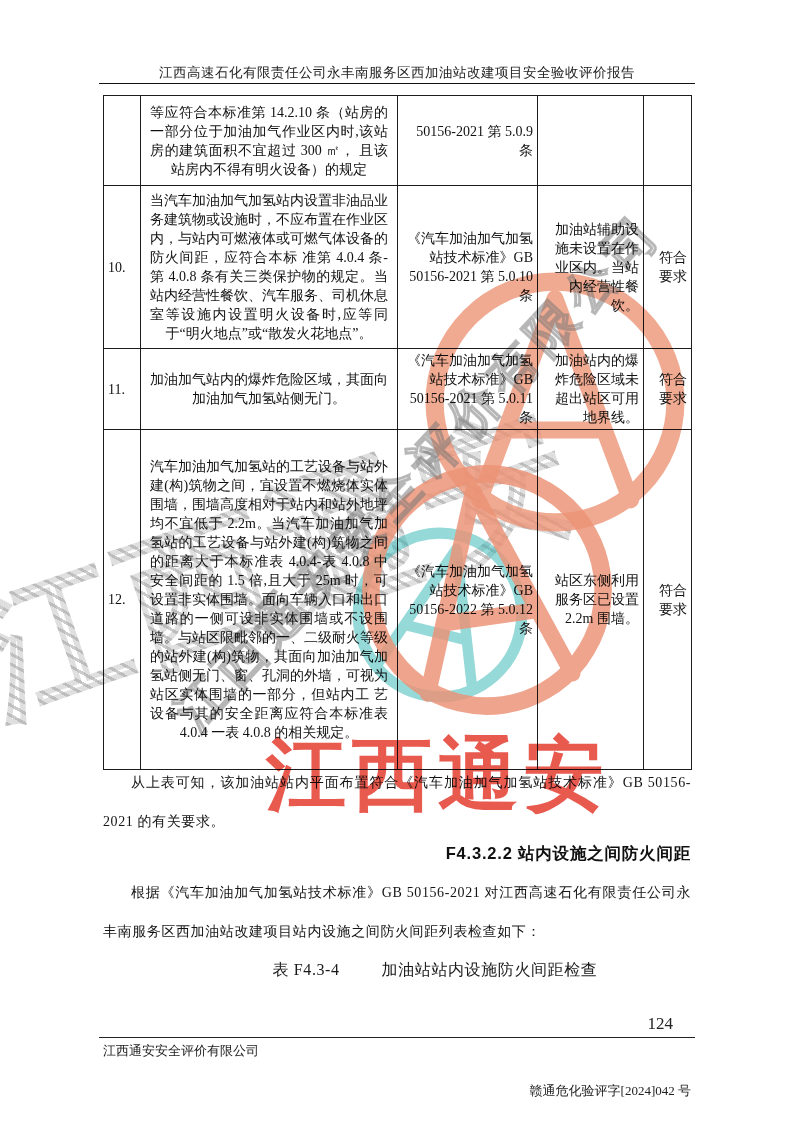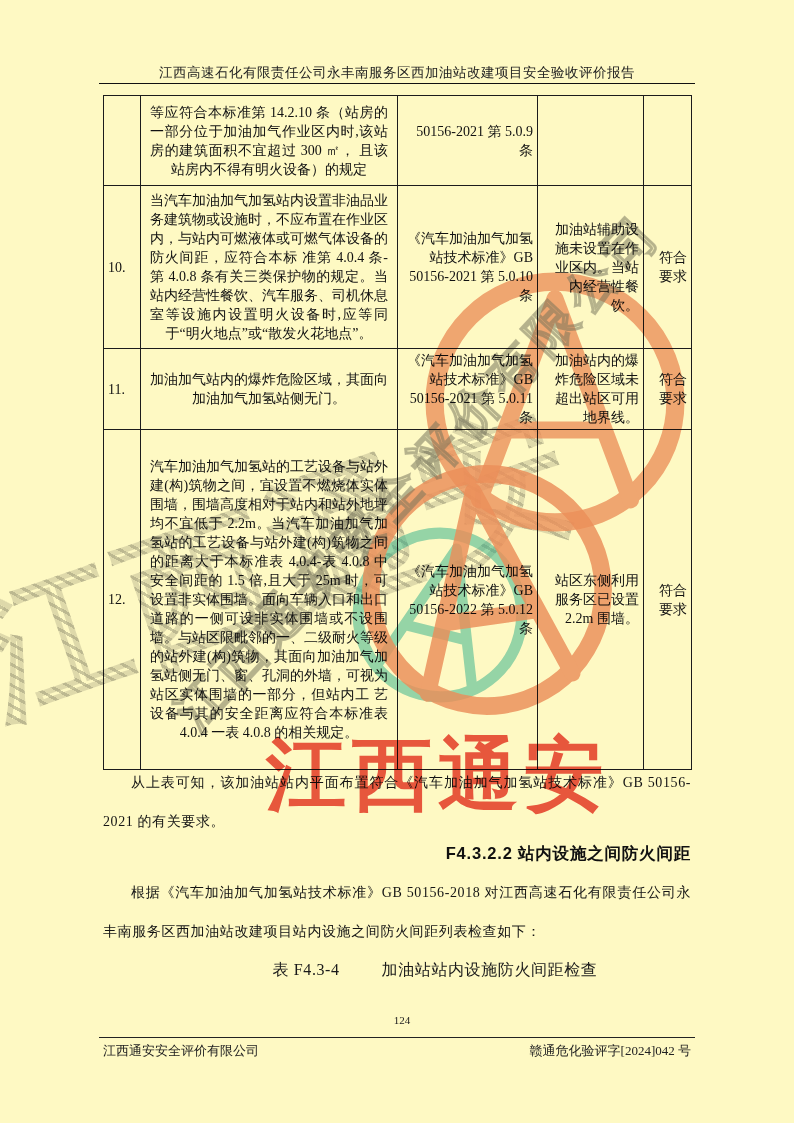--- a/index.html
+++ b/index.html
@@ -1,20 +1,20 @@
 <!DOCTYPE html>
 <html><head>
 <meta charset="utf-8">
 <style>
   html,body{margin:0;padding:0;background:#888;}
   .page{
     position:relative;
     width:794px;height:1123px;
     margin:0 auto;
-    background:#fef9c3;
+    background:#ffffff;
     overflow:hidden;
     font-family:"Liberation Serif","DejaVu Serif",serif;
     color:#1a1a1a;
   }
   
   .doc-header{
     position:absolute;left:99px;top:64px;width:596px;
     text-align:center;font-size:13.5px;letter-spacing:.5px;color:#222;
   }
   .header-rule{
@@ -55,33 +55,33 @@
     font-weight:bold;font-size:16.5px;letter-spacing:.8px;color:#101010;text-align:right;
   }
   .table-caption{
     position:absolute;left:103px;top:960px;width:588px;
     text-align:center;font-size:16px;letter-spacing:.6px;
     transform:translateX(38px);
   }
   .table-caption .gap{display:inline-block;width:42px;}
   
   .page-number{
-    position:absolute;left:108px;top:1014px;width:588px;
-    text-align:center;font-size:11px;color:#222;
+    position:absolute;left:85px;top:1014px;width:588px;
+    text-align:right;font-size:17px;color:#222;
   }
   .footer-rule{
     position:absolute;left:99px;top:1037px;width:596px;height:0;
     border-top:1.4px solid #222;
   }
   .footer-row{
     position:absolute;left:103px;top:1042px;width:588px;
     font-size:13px;color:#222;
   }
   .footer-company{float:left;}
-  .footer-docnum{float:right;}
+  .footer-docnum{float:right;margin-top:40px;}
   
   .wm-layer{
     position:absolute;inset:0;pointer-events:none;
     mix-blend-mode:multiply;
   }
   .wm-hatch{
     position:absolute;left:-18px;top:566px;
     font-size:148px;font-weight:bold;letter-spacing:8px;white-space:nowrap;
     transform:rotate(-19deg);transform-origin:left center;
     background-image:repeating-linear-gradient(48deg,rgba(85,85,85,.55) 0 3px,rgba(85,85,85,0) 3px 9px);
@@ -150,21 +150,21 @@
         <td class="c-content">汽车加油加气加氢站的工艺设备与站外建(构)筑物之间，宜设置不燃烧体实体围墙，围墙高度相对于站内和站外地坪 均不宜低于 2.2m。当汽车加油加气加氢站的工艺设备与站外建(构)筑物之间的距离大于本标准表 4.0.4-表 4.0.8 中安全间距的 1.5 倍,且大于 25m 时，可设置非实体围墙。面向车辆入口和出口道路的一侧可设非实体围墙或不设围墙。与站区限毗邻的一、二级耐火等级的站外建(构)筑物，其面向加油加气加氢站侧无门、窗、孔洞的外墙，可视为站区实体围墙的一部分，但站内工 艺设备与其的安全距离应符合本标准表 4.0.4 一表 4.0.8 的相关规定。</td>
         <td class="c-standard">《汽车加油加气加氢站技术标准》GB 50156-2022 第 5.0.12 条</td>
         <td class="c-status">站区东侧利用服务区已设置 2.2m 围墙。</td>
         <td class="c-result">符合要求</td>
       </tr>
     </tbody>
   </table>
 
   <div class="para p1">从上表可知，该加油站站内平面布置符合《汽车加油加气加氢站技术标准》GB 50156-2021 的有关要求。</div>
   <div class="section-heading">F4.3.2.2 站内设施之间防火间距</div>
-  <div class="para p2">根据《汽车加油加气加氢站技术标准》GB 50156-2018 对江西高速石化有限责任公司永丰南服务区西加油站改建项目站内设施之间防火间距列表检查如下：</div>
+  <div class="para p2">根据《汽车加油加气加氢站技术标准》GB 50156-2021 对江西高速石化有限责任公司永丰南服务区西加油站改建项目站内设施之间防火间距列表检查如下：</div>
   <div class="table-caption">
     <span>表 F4.3-4</span><span class="gap"></span><span>加油站站内设施防火间距检查</span>
   </div>
 
   <div class="page-number">124</div>
   <div class="footer-rule"></div>
   <div class="footer-row">
     <span class="footer-company">江西通安安全评价有限公司</span>
     <span class="footer-docnum">赣通危化验评字[2024]042 号</span>
   </div>

